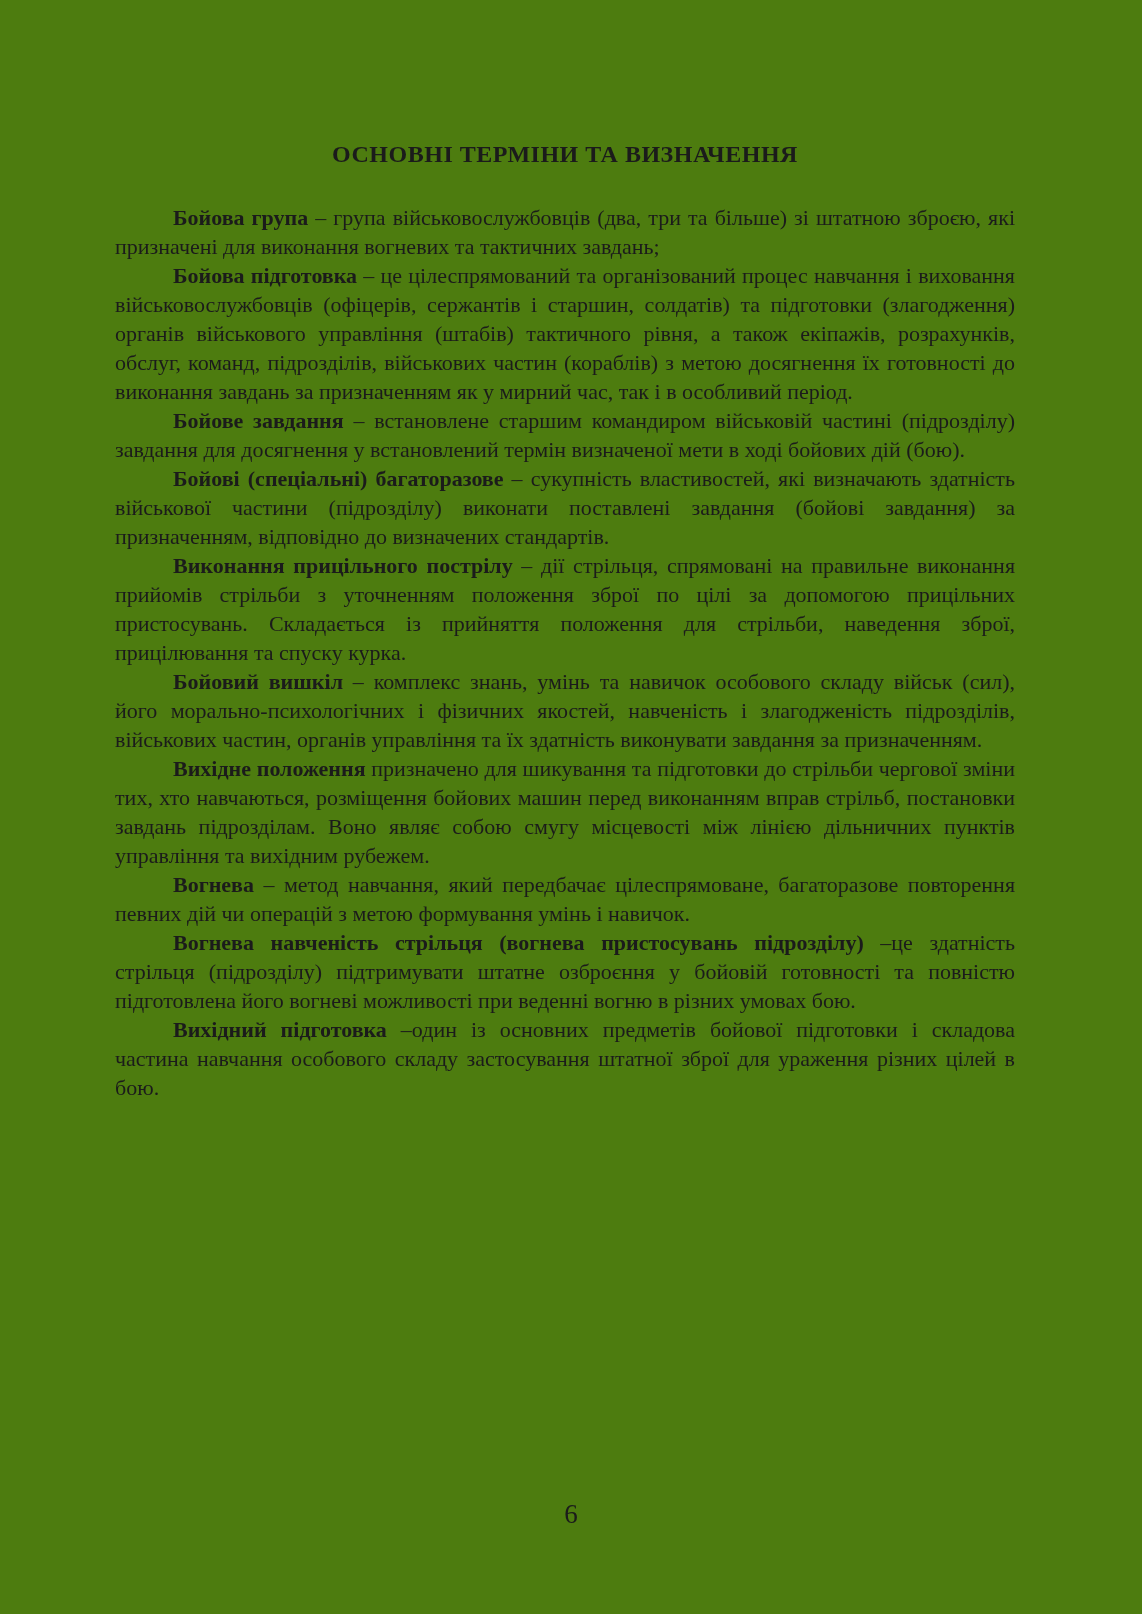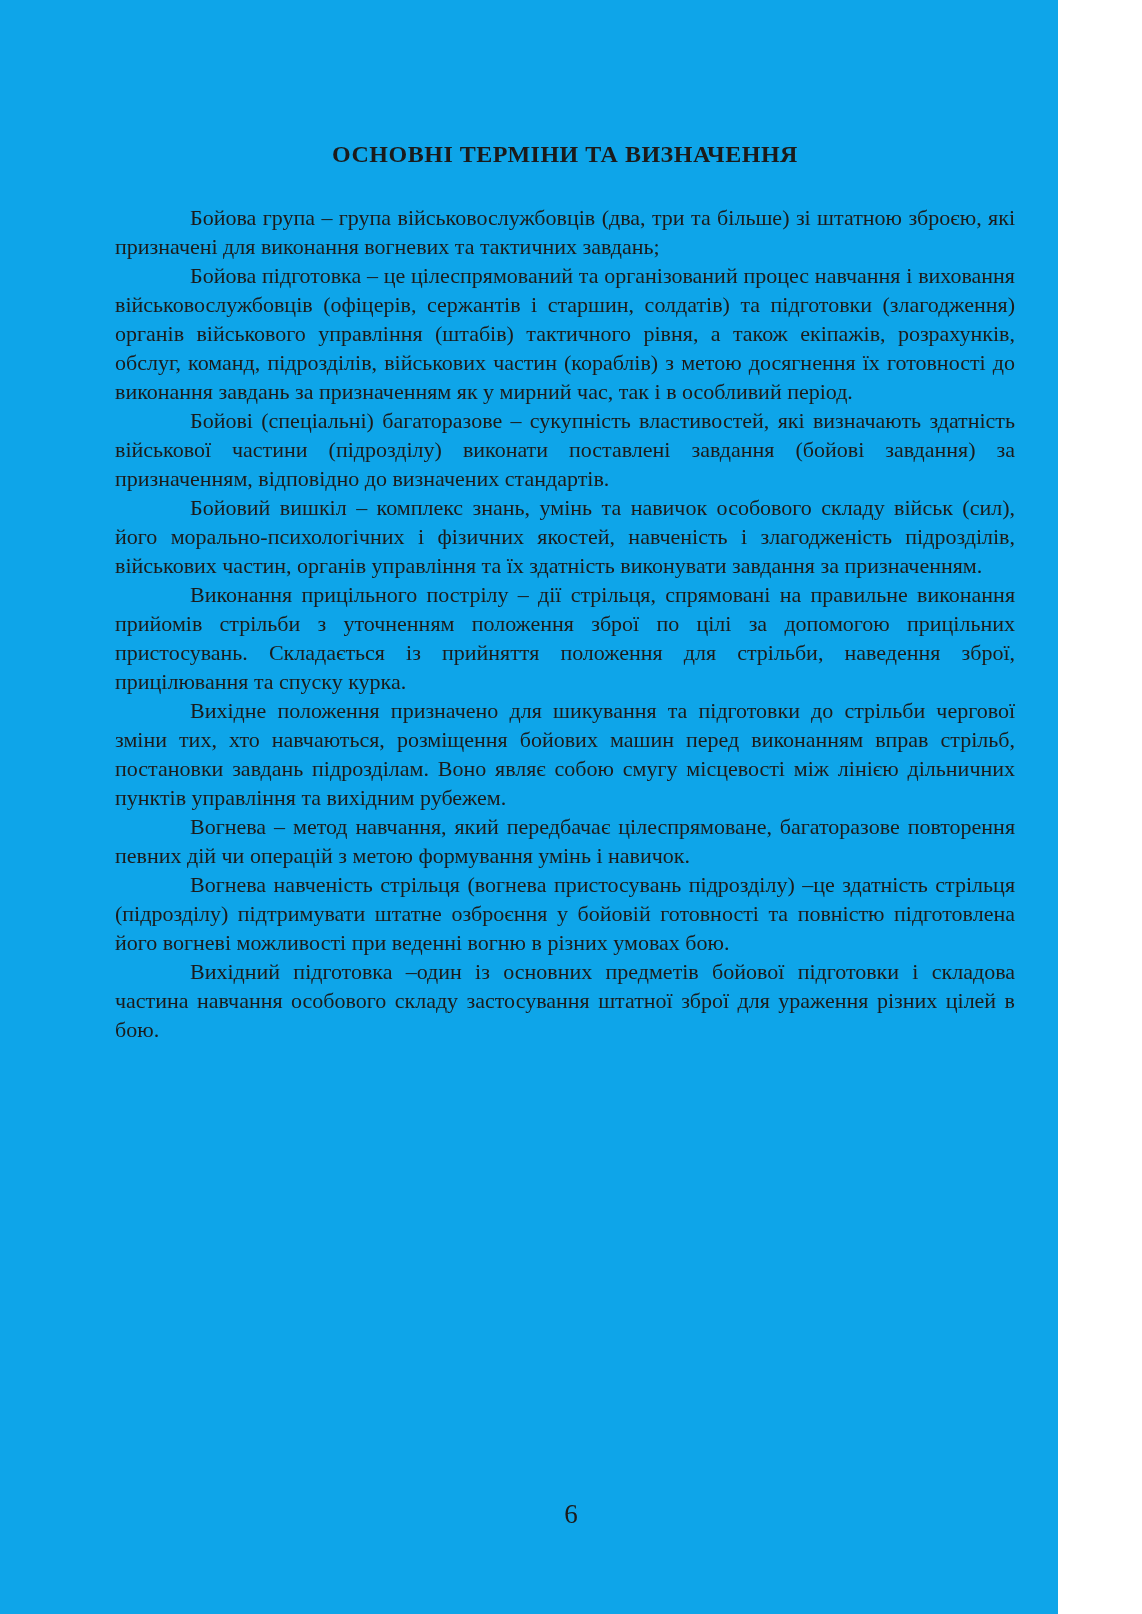--- a/index.html
+++ b/index.html
@@ -2,23 +2,23 @@
 <html lang="uk"><head>
 <meta charset="utf-8">
 <style>
   html, body {
     margin: 0;
     padding: 0;
     background: #ffffff;
   }
   .page {
     position: relative;
-    width: 1058px;
+    width: 1142px;
     height: 1614px;
-    background: #0ea5e9;
+    background: #4d7c0f;
     font-family: "Liberation Serif", "DejaVu Serif", serif;
     color: #1b1b1b;
     overflow: hidden;
   }
   .content {
     position: absolute;
     left: 115px;
     top: 0;
     width: 900px;
   }
@@ -35,22 +35,21 @@
     margin-top: 34px;
   }
   .para {
     margin: 0;
     font-size: 22px;
     line-height: 29px;
     text-align: justify;
     text-indent: 58px;
   }
   .term {
-    font-weight: normal;
-    margin-left: 17px;
+    font-weight: bold;
   }
   .page-number {
     position: absolute;
     left: 0;
     top: 1498px;
     width: 1142px;
     text-align: center;
     font-size: 27px;
     line-height: 32px;
     color: #1b1b1b;
@@ -60,23 +59,24 @@
 <body>
 
 <div class="page">
   <div class="content">
 
     <h1 class="doc-title">ОСНОВНІ ТЕРМІНИ ТА ВИЗНАЧЕННЯ</h1>
 
     <div class="paragraphs">
       <p class="para"><span class="term">Бойова група</span><span> – група військовослужбовців (два, три та більше) зі штатною зброєю, які призначені для виконання вогневих та тактичних завдань;</span></p>
       <p class="para"><span class="term">Бойова підготовка</span><span> – це цілеспрямований та організований процес навчання і виховання військовослужбовців (офіцерів, сержантів і старшин, солдатів) та підготовки (злагодження) органів військового управління (штабів) тактичного рівня, а також екіпажів, розрахунків, обслуг, команд, підрозділів, військових частин (кораблів) з метою досягнення їх готовності до виконання завдань за призначенням як у мирний час, так і в особливий період.</span></p>
+      <p class="para"><span class="term">Бойове завдання</span><span> – встановлене старшим командиром військовій частині (підрозділу) завдання для досягнення у встановлений термін визначеної мети в ході бойових дій (бою).</span></p>
       <p class="para"><span class="term">Бойові (спеціальні) багаторазове</span><span> – сукупність властивостей, які визначають здатність військової частини (підрозділу) виконати поставлені завдання (бойові завдання) за призначенням, відповідно до визначених стандартів.</span></p>
+      <p class="para"><span class="term">Виконання прицільного пострілу</span><span> – дії стрільця, спрямовані на правильне виконання прийомів стрільби з уточненням положення зброї по цілі за допомогою прицільних пристосувань. Складається із прийняття положення для стрільби, наведення зброї, прицілювання та спуску курка.</span></p>
       <p class="para"><span class="term">Бойовий вишкіл</span><span> – комплекс знань, умінь та навичок особового складу військ (сил), його морально-психологічних і фізичних якостей, навченість і злагодженість підрозділів, військових частин, органів управління та їх здатність виконувати завдання за призначенням.</span></p>
-      <p class="para"><span class="term">Виконання прицільного пострілу</span><span> – дії стрільця, спрямовані на правильне виконання прийомів стрільби з уточненням положення зброї по цілі за допомогою прицільних пристосувань. Складається із прийняття положення для стрільби, наведення зброї, прицілювання та спуску курка.</span></p>
       <p class="para"><span class="term">Вихідне положення</span><span> призначено для шикування та підготовки до стрільби чергової зміни тих, хто навчаються, розміщення бойових машин перед виконанням вправ стрільб, постановки завдань підрозділам. Воно являє собою смугу місцевості між лінією дільничних пунктів управління та вихідним рубежем.</span></p>
       <p class="para"><span class="term">Вогнева</span><span> – метод навчання, який передбачає цілеспрямоване, багаторазове повторення певних дій чи операцій з метою формування умінь і навичок.</span></p>
       <p class="para"><span class="term">Вогнева навченість стрільця (вогнева пристосувань підрозділу)</span><span> –це здатність стрільця (підрозділу) підтримувати штатне озброєння у бойовій готовності та повністю підготовлена його вогневі можливості при веденні вогню в різних умовах бою.</span></p>
       <p class="para"><span class="term">Вихідний підготовка</span><span> –один із основних предметів бойової підготовки і складова частина навчання особового складу застосування штатної зброї для ураження різних цілей в бою.</span></p>
     </div>
 
   </div>
 
   <div class="page-number">6</div>
 </div>

